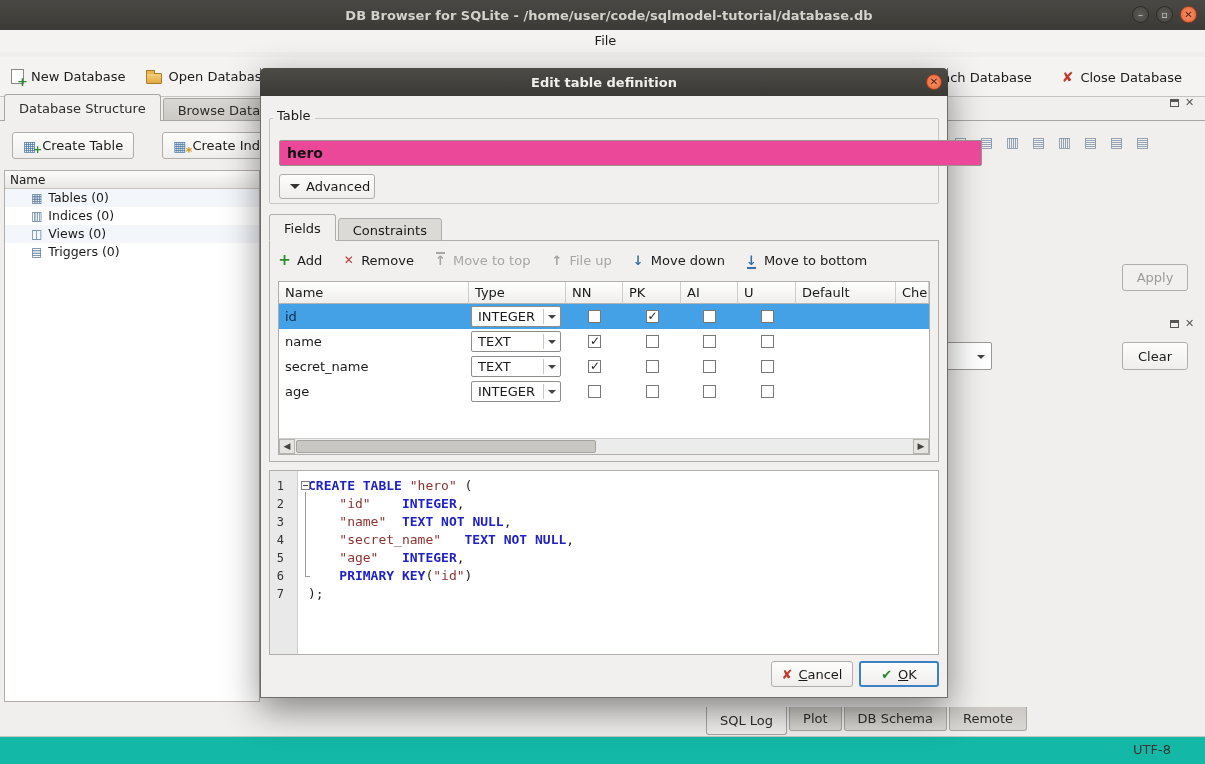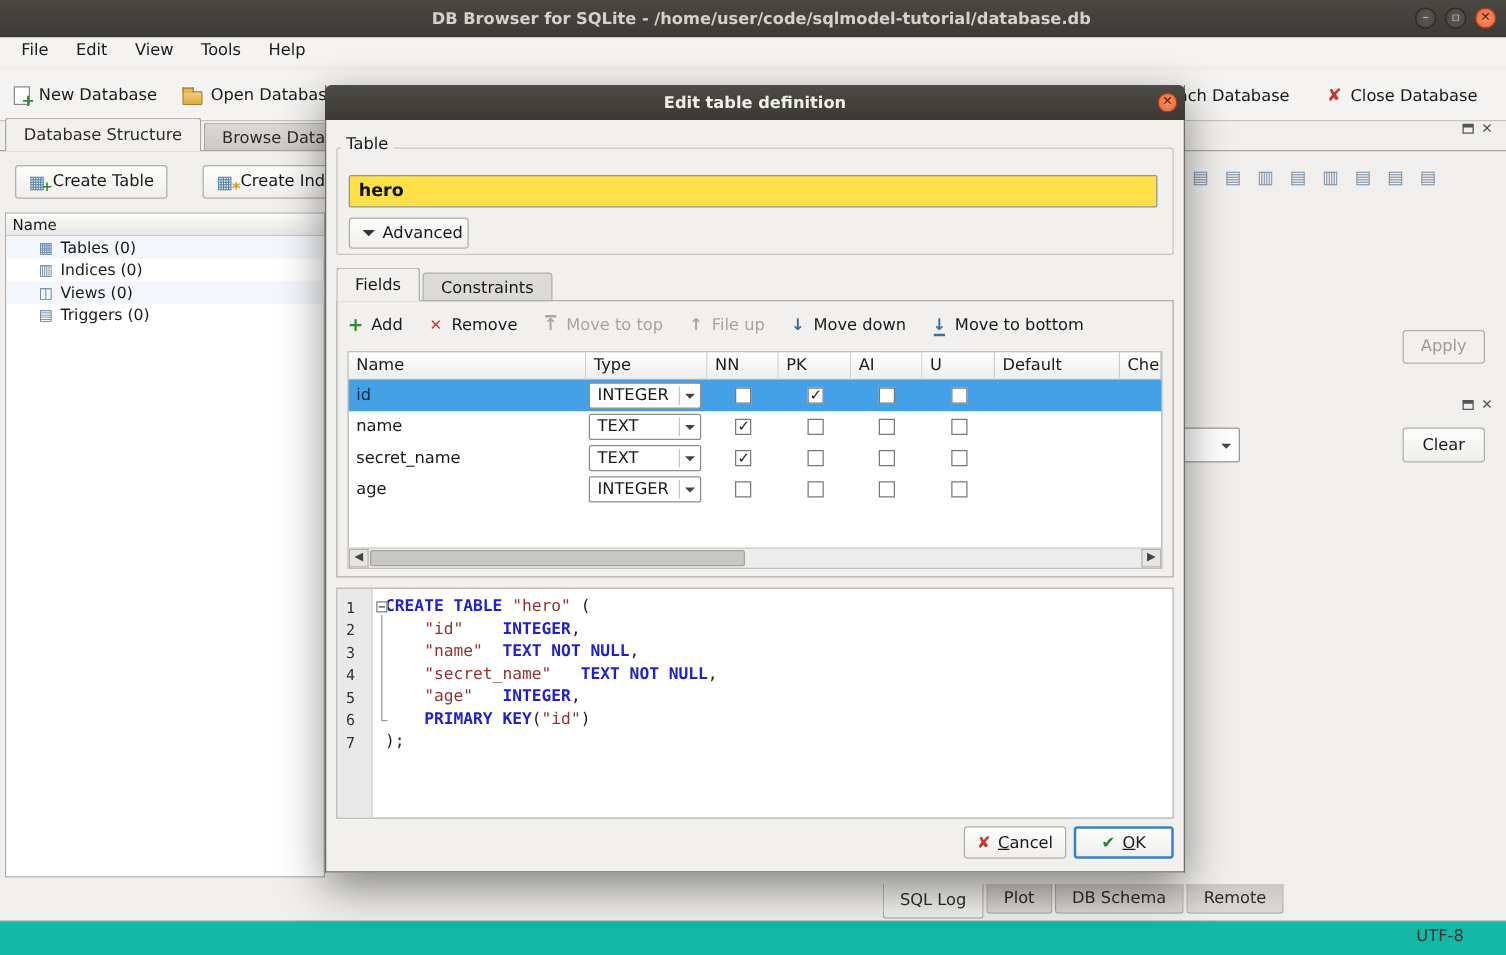--- a/index.html
+++ b/index.html
@@ -10,21 +10,21 @@
 
   
   #titlebar { left:0; top:0; width:1205px; height:30px;
     background:linear-gradient(#494843,#3b3a36); display:flex; align-items:center; justify-content:center;padding-left:13px; }
   #window-title { color:#d4d1ca; font-weight:bold; font-size:13px; }
   .winbtns { position:absolute; right:8px; top:6px; display:flex; gap:7px; }
   .winbtn { width:17px; height:17px; border-radius:50%; background:radial-gradient(#5c5b55,#44433e);
     border:1px solid #2c2b28; color:#cfccc4; font-size:10px; line-height:15px; text-align:center; }
   .winbtn.close { background:radial-gradient(#f6926a,#e86536); border-color:#a03d1d; color:#56200c; font-weight:bold; }
 
-  #menubar { left:0; top:30px; width:1205px; height:22px; background:#f4f3f1; display:flex; align-items:center; padding-left:6px; }
+  #menubar { left:0; top:30px; width:1205px; height:22px; background:#f4f3f1; display:flex; align-items:center; padding-left:6px;flex-direction:column; }
   .menu-item { padding:0 11px; height:22px; line-height:22px; }
 
   #toolbar { left:0; top:57px; width:1205px; height:40px; background:#f4f3f1; border-bottom:1px solid #c6c4c0;
     display:flex; align-items:center; }
   .tbtn { display:flex; align-items:center; gap:7px; height:30px; padding:0 9px; margin-left:2px; border-radius:3px; }
   .toolbar-right { position:absolute; right:14px; top:5px; display:flex; gap:10px; }
   .icon-page { width:13px; height:15px; background:#fff; border:1px solid #888; position:relative; }
   .icon-page::after { content:"+"; position:absolute; right:-5px; bottom:-6px; color:#2e8b2e; font-weight:bold; font-size:13px; }
   .icon-page.plain::after { content:""; }
   .icon-folder { width:16px; height:11px; margin-top:4px; background:linear-gradient(#f3cf7e,#e2a93f);
@@ -81,21 +81,21 @@
   #dlg-titlebar { position:absolute; left:-1px; top:0; width:688px; height:28px;
     background:linear-gradient(#4c4b46,#3a3935); border-radius:5px 5px 0 0;
     display:flex; align-items:center; justify-content:center; }
   #dlg-title { color:#f0efea; font-weight:bold; }
   #dlg-close { position:absolute; right:6px; top:6px; width:16px; height:16px; border-radius:50%;
     background:radial-gradient(#f6926a,#e86536); border:1px solid #a03d1d; color:#56200c;
     font-size:10px; font-weight:bold; text-align:center; line-height:14px; }
 
   .groupbox { position:absolute; left:8px; top:50px; width:670px; height:86px; border:1px solid #c8c6c2; border-radius:2px; }
   .gb-label { position:absolute; left:12px; top:40px; background:#f1f0ee; padding:0 4px; }
-  #table-name-input { position:absolute; left:18px; top:72px; width:647px; height:26px; background:#fde047;
+  #table-name-input { position:absolute; left:18px; top:72px; width:703px; height:26px; background:#ec4899;
     border:1px solid #96948f; border-radius:2px; padding:0 7px; font-weight:bold; font-size:14px;
     font-family:"DejaVu Sans",sans-serif; color:#111; }
   #advanced-btn { position:absolute; left:18px; top:106px; width:96px; height:25px; }
   .tri-down { width:0; height:0; border:5px solid transparent; border-top-color:#333; margin-top:5px; }
 
   .dtabbar { position:absolute; left:8px; top:146px; height:27px; display:flex; align-items:flex-end; z-index:3; }
   .dtab { padding:0 14px; border:1px solid #b0aeaa; border-radius:3px 3px 0 0; background:#dcdad6;
     height:23px; line-height:23px; margin-right:2px; }
   .dtab.active { background:#f1f0ee; height:27px; line-height:28px; border-bottom:1px solid #f1f0ee; }
 

